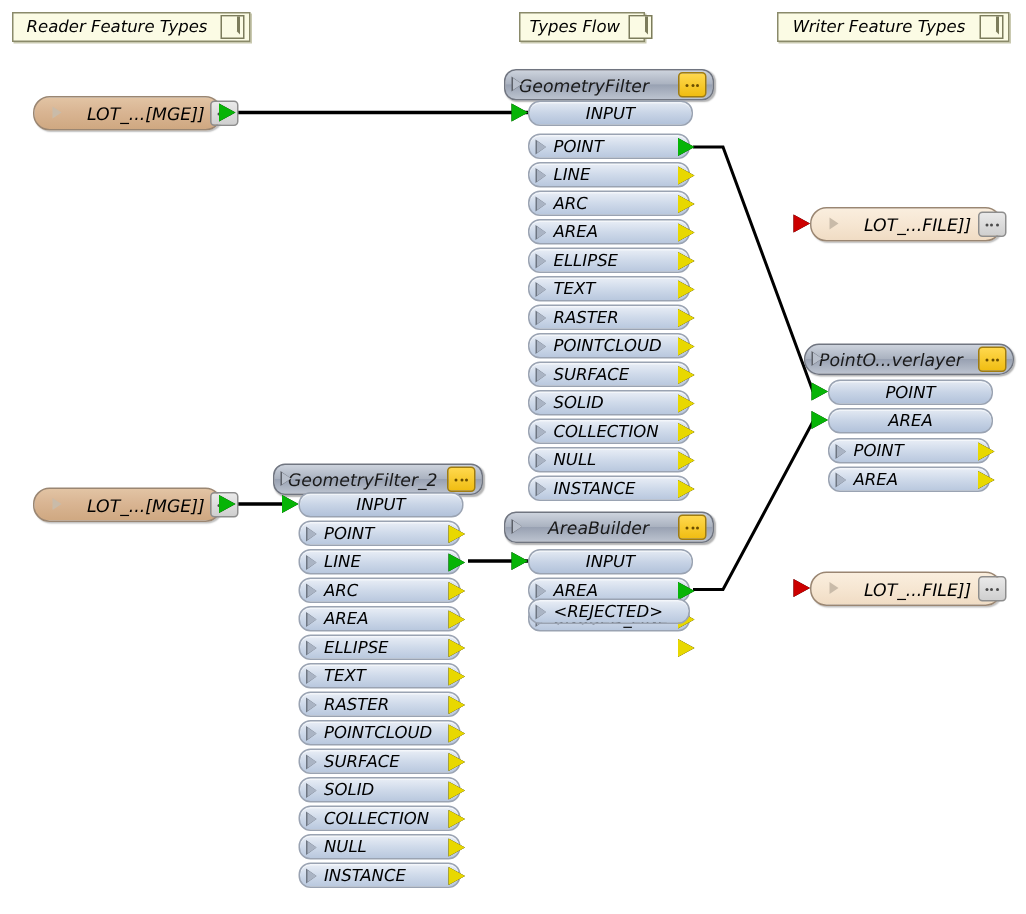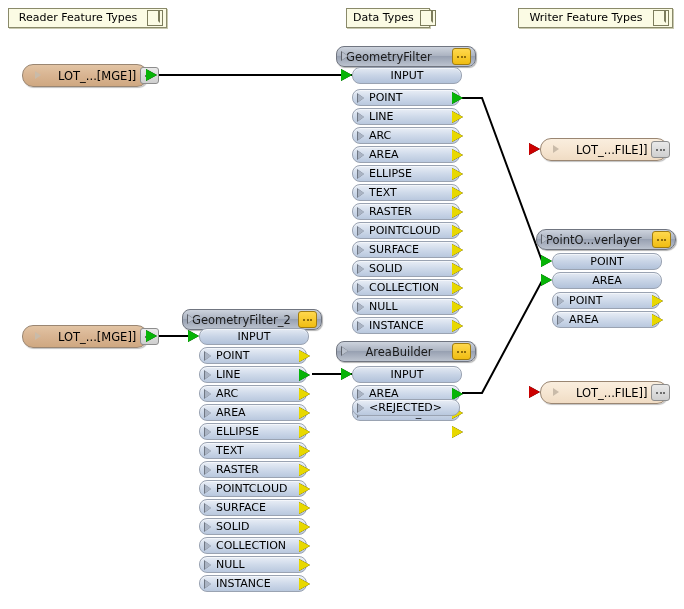--- a/index.html
+++ b/index.html
@@ -3,21 +3,21 @@
 <meta charset="utf-8">
 <style>
   html,body{margin:0;padding:0;}
   body{
     width:684px;height:609px;
     background:#ffffff;
     font-family:"DejaVu Sans","Liberation Sans",sans-serif;
     overflow:hidden;
     position:relative;
   }
-  #canvas{position:absolute;left:0;top:0;width:684px;height:607px;}
+  #canvas{position:absolute;left:0;top:0;width:684px;height:607px;font-style:italic;}
 
   
   .bookmark{
     position:absolute;
     background:#fbfbe4;
     border:1px solid #8a8a6a;
     box-shadow:1px 1px 0 #c9c9b0;
     height:20px;
     box-sizing:border-box;
     display:flex;align-items:center;
@@ -213,21 +213,21 @@
 
     <path d="M462,393 L482,393 L542,281" stroke="#000" stroke-width="2" fill="none"></path>
   </svg>
 
   <div class="bookmark" style="left:8px;top:8px;width:159px;">
     <span class="bm-label">Reader Feature Types</span>
     <span class="bm-corner"></span>
   </div>
 
   <div class="bookmark" style="left:346px;top:8px;width:84px;">
-    <span class="bm-label">Data Types</span>
+    <span class="bm-label">Types Flow</span>
     <span class="bm-corner"></span>
   </div>
 
   <div class="bookmark" style="left:518px;top:8px;width:155px;">
     <span class="bm-label">Writer Feature Types</span>
     <span class="bm-corner"></span>
   </div>
 
   <div class="ft reader" style="left:22px;top:64px;width:126px;">
     <span class="tri-sm hollow"></span>

